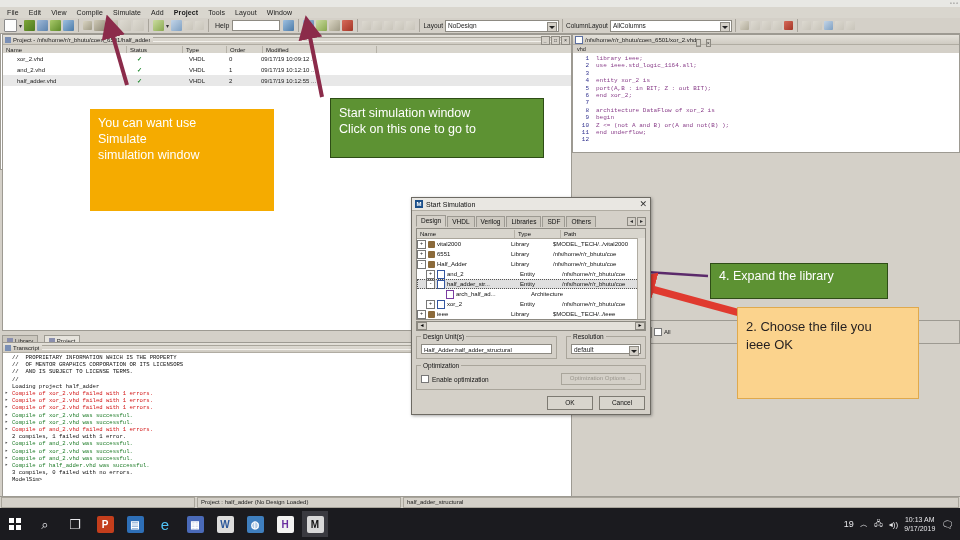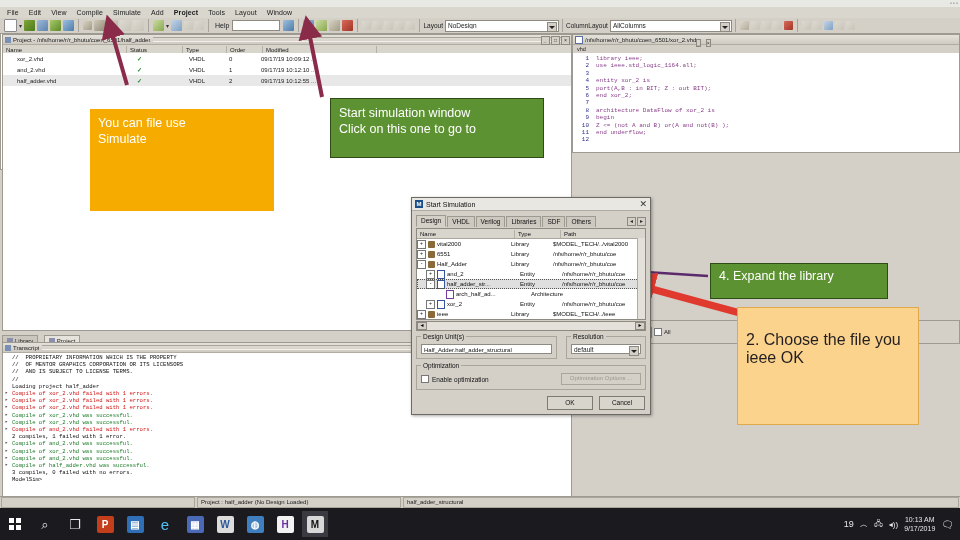--- a/index.html
+++ b/index.html
@@ -117,21 +117,21 @@
   .traytime{display:flex;flex-direction:column;align-items:center;line-height:9px;font-size:7px;}
 
   
   .callout{position:absolute;z-index:40;padding:6px 8px;font-size:12.5px;line-height:16px;}
   .co-orange{background:#f5ab00;color:#ffffff;}
   .co-green{background:#5d9233;color:#ffffff;border:1px solid #2e4d16;}
   .co-peach{background:#fbd38d;color:#231f20;border:1px solid #e0a94c;}
   #callout-simulate-menu{left:90px;top:109px;width:168px;height:90px;}
   #callout-click-toolbar{left:330px;top:98px;width:196px;height:46px;}
   #callout-expand-library{left:710px;top:263px;width:160px;height:26px;font-size:12.5px;padding:4px 8px;}
-  #callout-choose-file{left:737px;top:307px;width:164px;height:70px;font-size:16px;line-height:18px;padding:23px 8px;}
+  #callout-choose-file{left:737px;top:307px;width:164px;height:70px;font-size:13px;line-height:18px;padding:10px 8px;}
 
   .arrow-svg{position:absolute;left:0;top:0;width:960px;height:540px;pointer-events:none;z-index:35;}
 
   
   #start-sim-dialog{position:absolute;left:411px;top:197px;width:238px;height:216px;background:#d4d0c8;border:1px solid #6d6a63;box-shadow:1px 1px 3px rgba(0,0,0,.35);z-index:50;}
   .dlg-title{height:12px;background:#e9e7e2;border-bottom:1px solid #b0aca2;display:flex;align-items:center;padding:0 3px;}
   .dlg-title .dt-ico{width:8px;height:8px;background:#1b4f8a;color:#fff;font-size:6px;line-height:8px;text-align:center;font-weight:bold;margin-right:3px;flex:none;}
   .dlg-title .dt-txt{font-size:7px;color:#111;flex:1;}
   .dlg-title .dt-x{font-size:9px;color:#333;line-height:9px;cursor:default;}
   .dlg-tabs{display:flex;align-items:flex-end;padding:4px 4px 0 4px;position:relative;}
@@ -424,22 +424,23 @@
   <line x1="127" y1="85" x2="110" y2="26" stroke="#8b2b4a" stroke-width="4" marker-end="url(#mh-maroon)"></line>
 
   <line x1="322" y1="97" x2="308" y2="27" stroke="#8b2b4a" stroke-width="4" marker-end="url(#mh-maroon)"></line>
 
   <line x1="708" y1="276" x2="630" y2="271" stroke="#5b2a6b" stroke-width="2.5" marker-end="url(#mh-purple)"></line>
 
   <line x1="740" y1="313" x2="637" y2="285" stroke="#e03a2f" stroke-width="7" marker-end="url(#mh-red)"></line>
 </svg>
 
 <div class="callout co-orange" id="callout-simulate-menu">
-  <div>You can file use</div>
+  <div>You can want use</div>
   <div>Simulate</div>
+  <div>simulation window</div>
 </div>
 
 <div class="callout co-green" id="callout-click-toolbar">
   <div>Start simulation window</div>
   <div>Click on this one to go to</div>
 </div>
 
 <div class="callout co-green" id="callout-expand-library">
   <div>4. Expand the library</div>
 </div>

